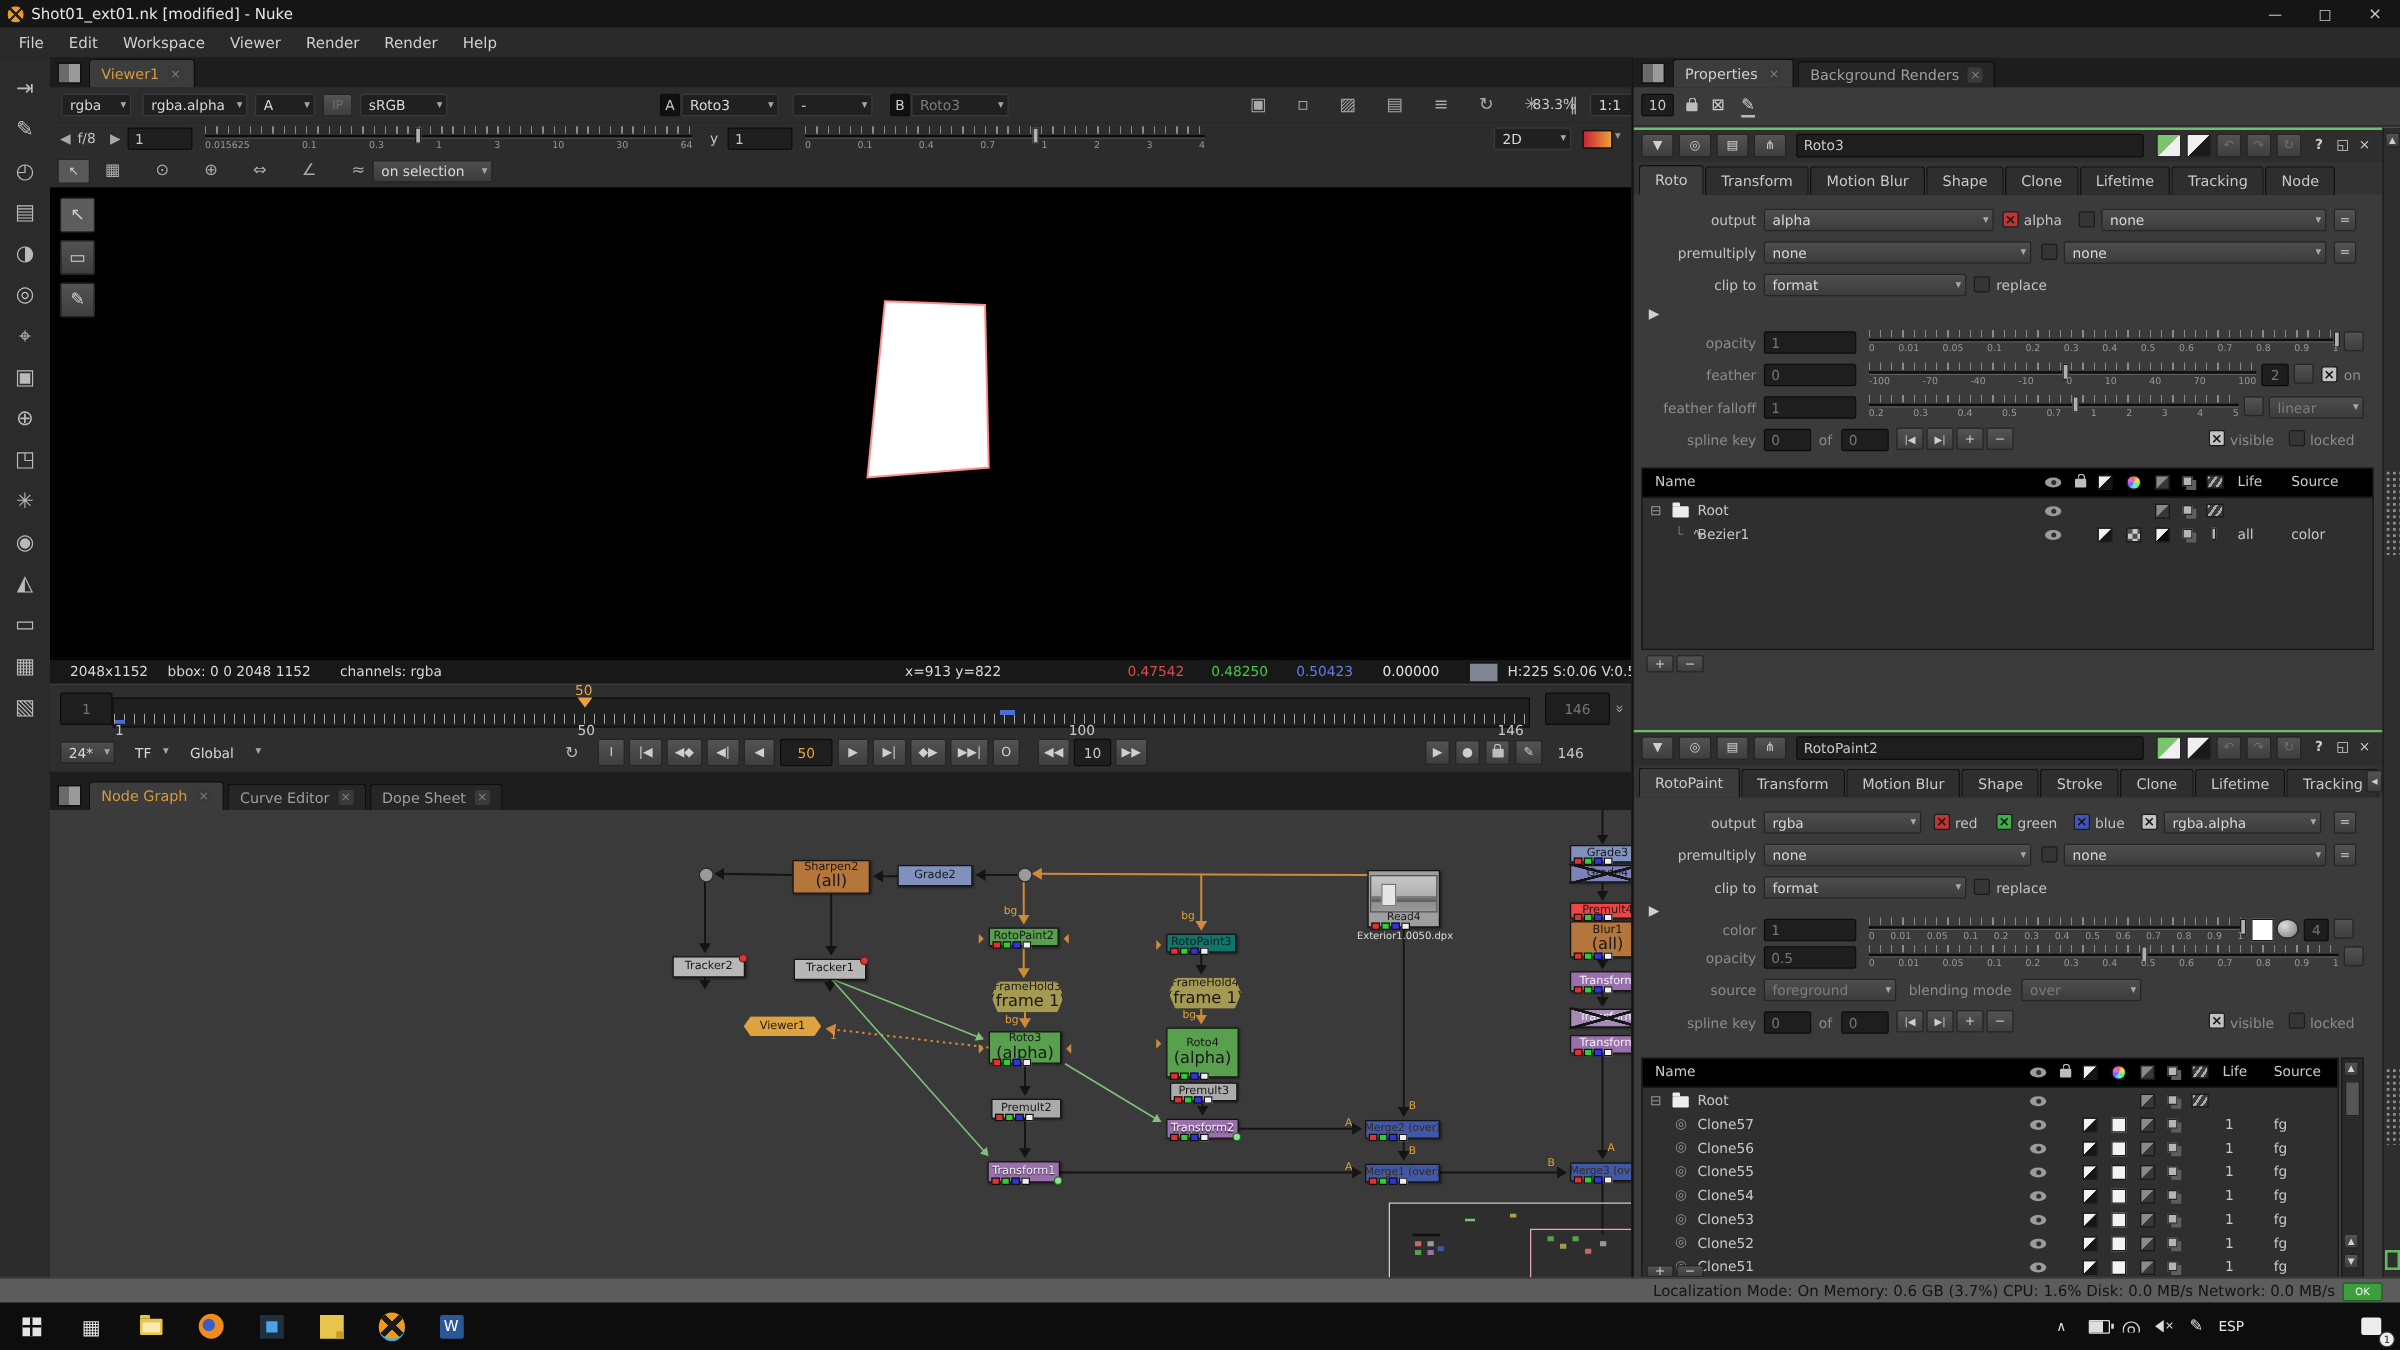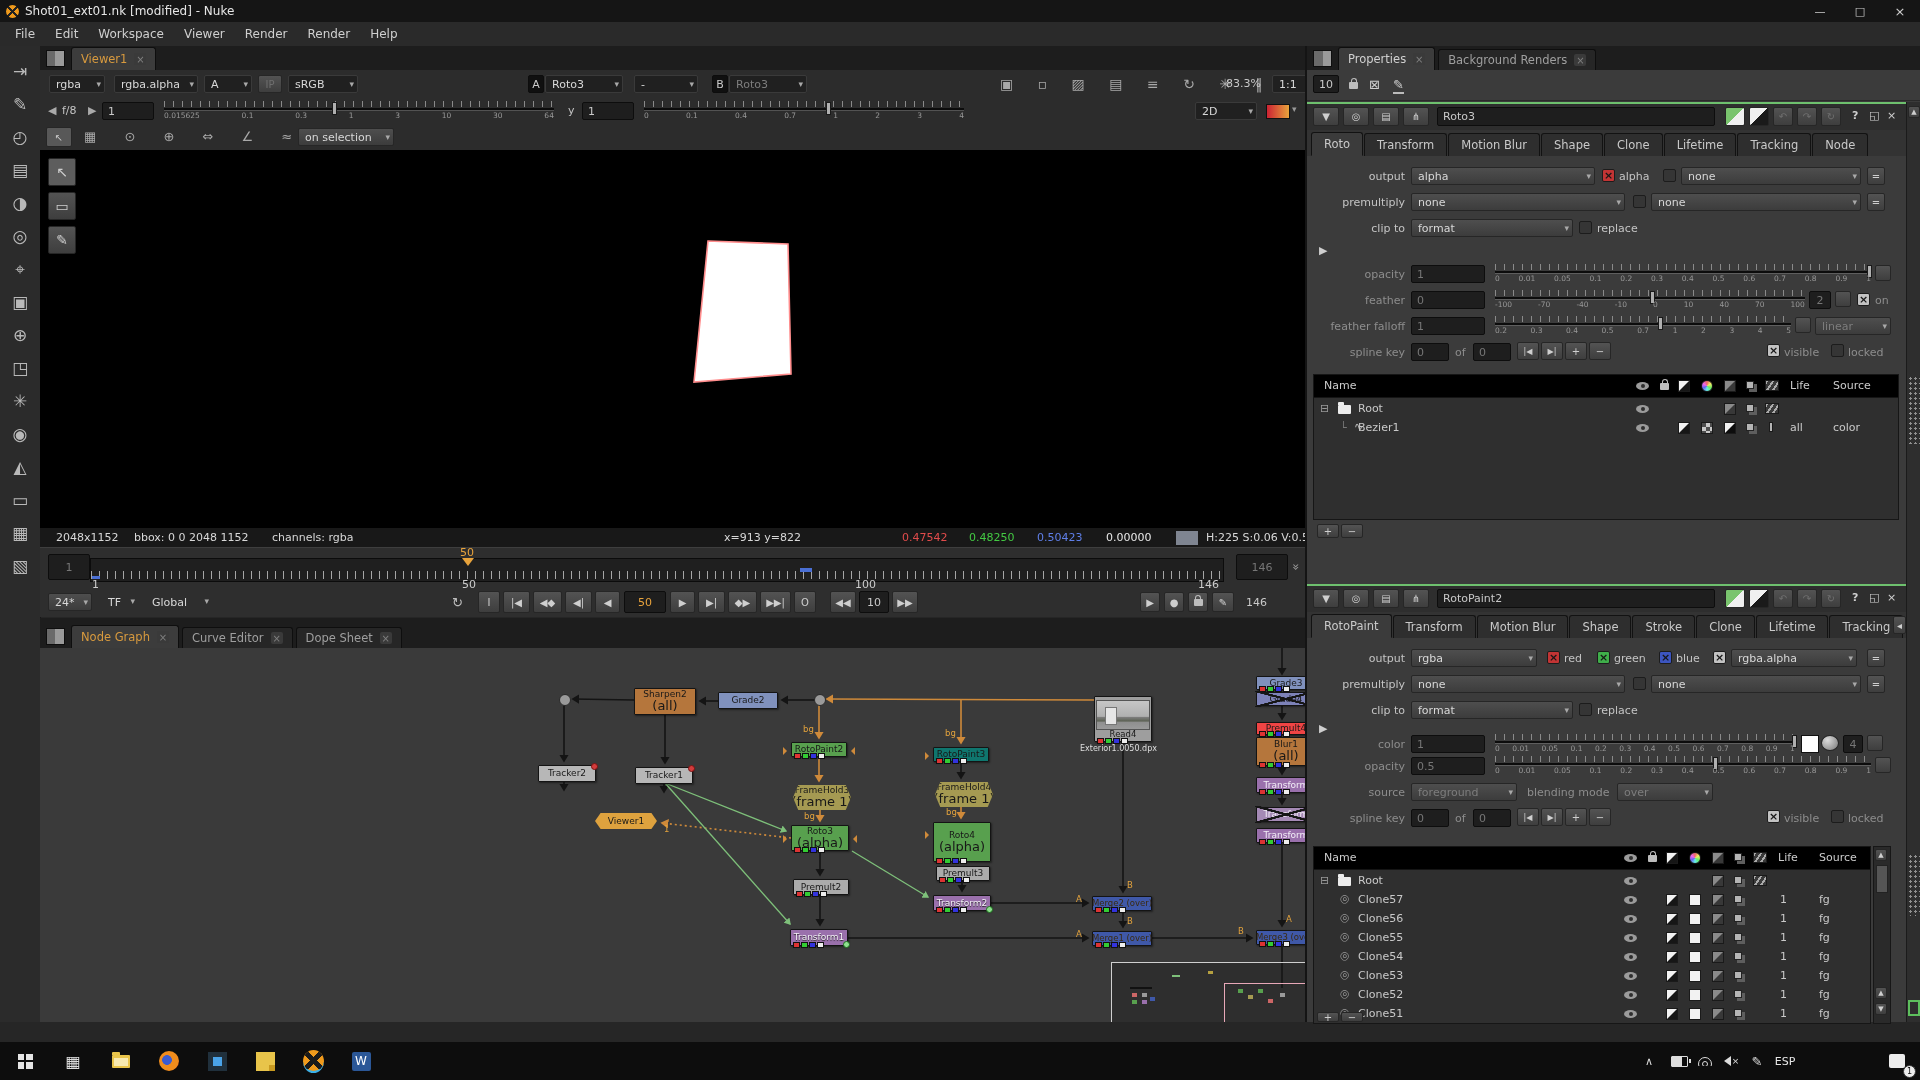--- a/index.html
+++ b/index.html
@@ -530,21 +530,21 @@
         <div style="width:10px;height:16px;background:#e6e6e6;border:1px solid #777;margin:6px 0 0 8px"></div>
       </div>
       <span style="font-size:8.5px">Read4</span>
       <span class="chips">
           <b></b>
           <b></b>
           <b></b>
           <b></b>
         </span>
     </div>
-    <span class="abs" style="left:1040px;top:96px;width:88px;text-align:left;font-size:8px;color:#dedede">Exterior1.0050.dpx</span>
+    <span class="abs" style="left:1040px;top:96px;width:88px;text-align:center;font-size:8px;color:#dedede">Exterior1.0050.dpx</span>
 
     <div class="nd" style="left:1052px;top:248px;width:60px;height:15px;background:#3f58a8;color:#3a2a10;font-size:8.5px">
       <span>Merge2 (over)</span>
         <span class="chips">
           <b></b>
           <b></b>
           <b></b>
           <b></b>
         </span>
       </div>
@@ -1126,20 +1126,24 @@
     <div class="btn" style="left:34px;top:966px;width:22px;height:10px">−</div>
 
     <div class="abs" style="left:599px;top:56px;width:15px;height:920px;background:#2e2e2e;border-left:1px solid #1b1b1b">
       <div class="btn" style="left:1px;top:4px;width:12px;height:12px;font-size:7px">▲</div>
       <div class="grip" style="left:1px;top:274px;height:68px"></div>
       <div class="grip" style="left:1px;top:752px;height:62px"></div>
       <div class="abs" style="left:1px;top:898px;width:12px;height:16px;border:2px solid #5dbf5d;box-sizing:border-box"></div>
     </div>
   </div>
 
+  <div class="abs" style="left:0;top:1022px;width:1920px;height:20px;background:#5c5c5c;border-top:1px solid #3a3a3a">
+    <span class="lab" style="right:52px;top:3px;left:auto;position:absolute;color:#141414;font-size:12px">Localization Mode: On Memory: 0.6 GB (3.7%) CPU: 1.6% Disk: 0.0 MB/s Network: 0.0 MB/s</span>
+    <span class="abs" style="right:14px;top:3px;width:30px;height:13px;background:#3da03d;border:1px solid #1f5e1f;border-radius:2px;color:#eaffea;font-size:8px;display:flex;align-items:center;justify-content:center">OK</span>
+  </div>
 
   <div id="taskbar">
     <div class="tbi" style="left:12px">
         <span class="win4"></span>
       </div>
     <div class="tbi" style="left:60px;color:#ddd;font-size:16px">▦</div>
     <div class="tbi" style="left:108px">
       <span style="width:18px;height:13px;background:#e8c44a;border-radius:1px;position:relative;display:inline-block">
         <i style="position:absolute;left:0;top:-3px;width:8px;height:3px;background:#e8c44a;border-radius:1px 1px 0 0"></i>
         <i style="position:absolute;left:2px;top:3px;width:14px;height:8px;background:#f7e9b0"></i>

